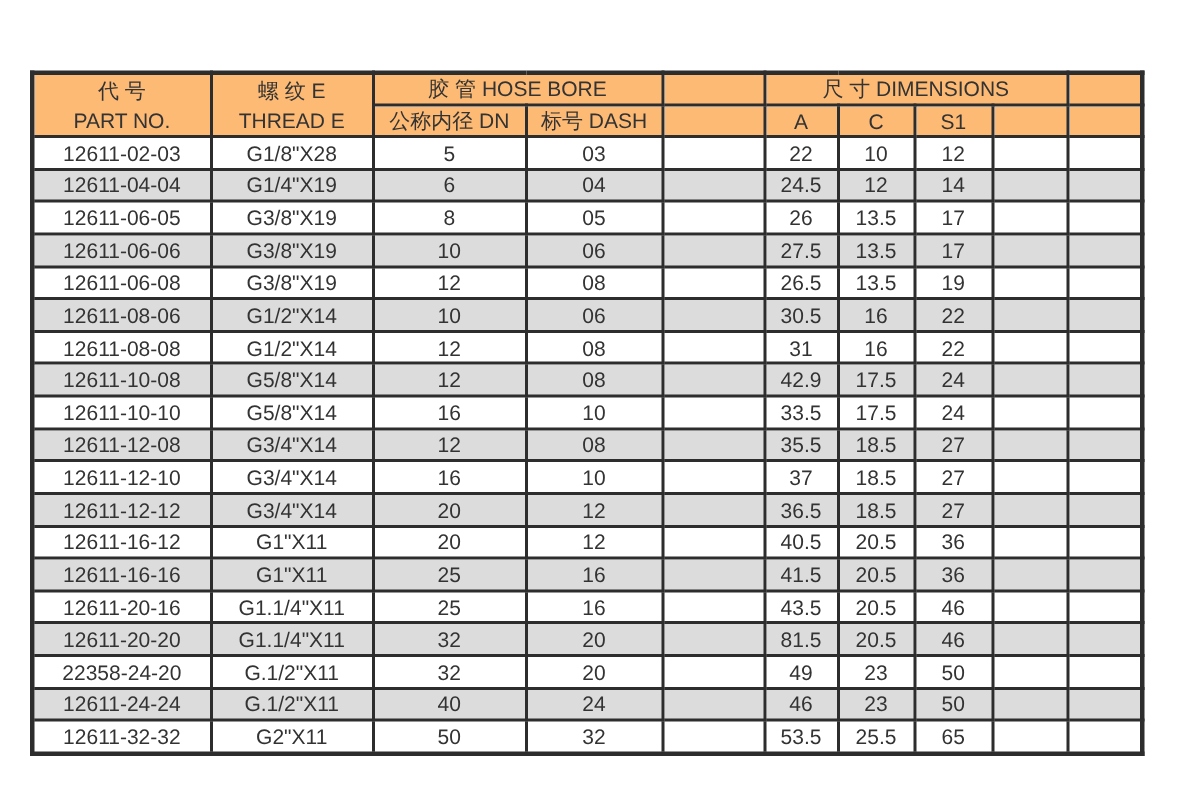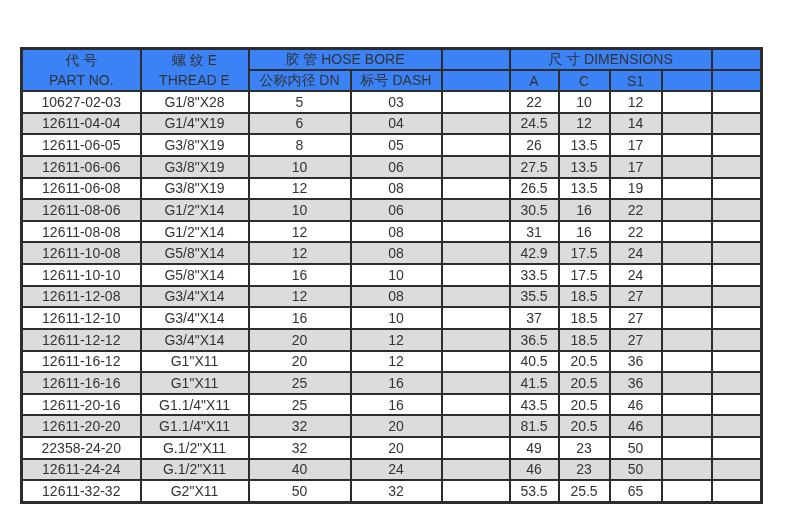--- a/index.html
+++ b/index.html
@@ -27,21 +27,21 @@
     border: 2px solid #2d2d2d;
     text-align: center;
     vertical-align: middle;
     font-size: 14px;
     font-weight: normal;
     padding: 0;
     overflow: hidden;
     white-space: nowrap;
     color: #333333;
   }
-  thead th { background: #3b82f6; }
+  thead th { background: #fdba74; }
   thead .two-line div { line-height: 20px; }
   tbody tr:nth-child(even) td { background: #dcdcdc; }
   tbody tr:nth-child(odd) td { background: #ffffff; }
 </style>
 </head>
 <body>
 
 <div class="page">
   <table class="spec">
     <colgroup>
@@ -77,21 +77,21 @@
         <th></th>
         <th>A</th>
         <th>C</th>
         <th>S1</th>
         <th></th>
         <th></th>
       </tr>
     </thead>
     <tbody>
         <tr>
-          <td>10627-02-03</td>
+          <td>12611-02-03</td>
           <td>G1/8"X28</td>
           <td>5</td>
           <td>03</td>
           <td></td>
           <td>22</td>
           <td>10</td>
           <td>12</td>
           <td></td>
           <td></td>
         </tr>

